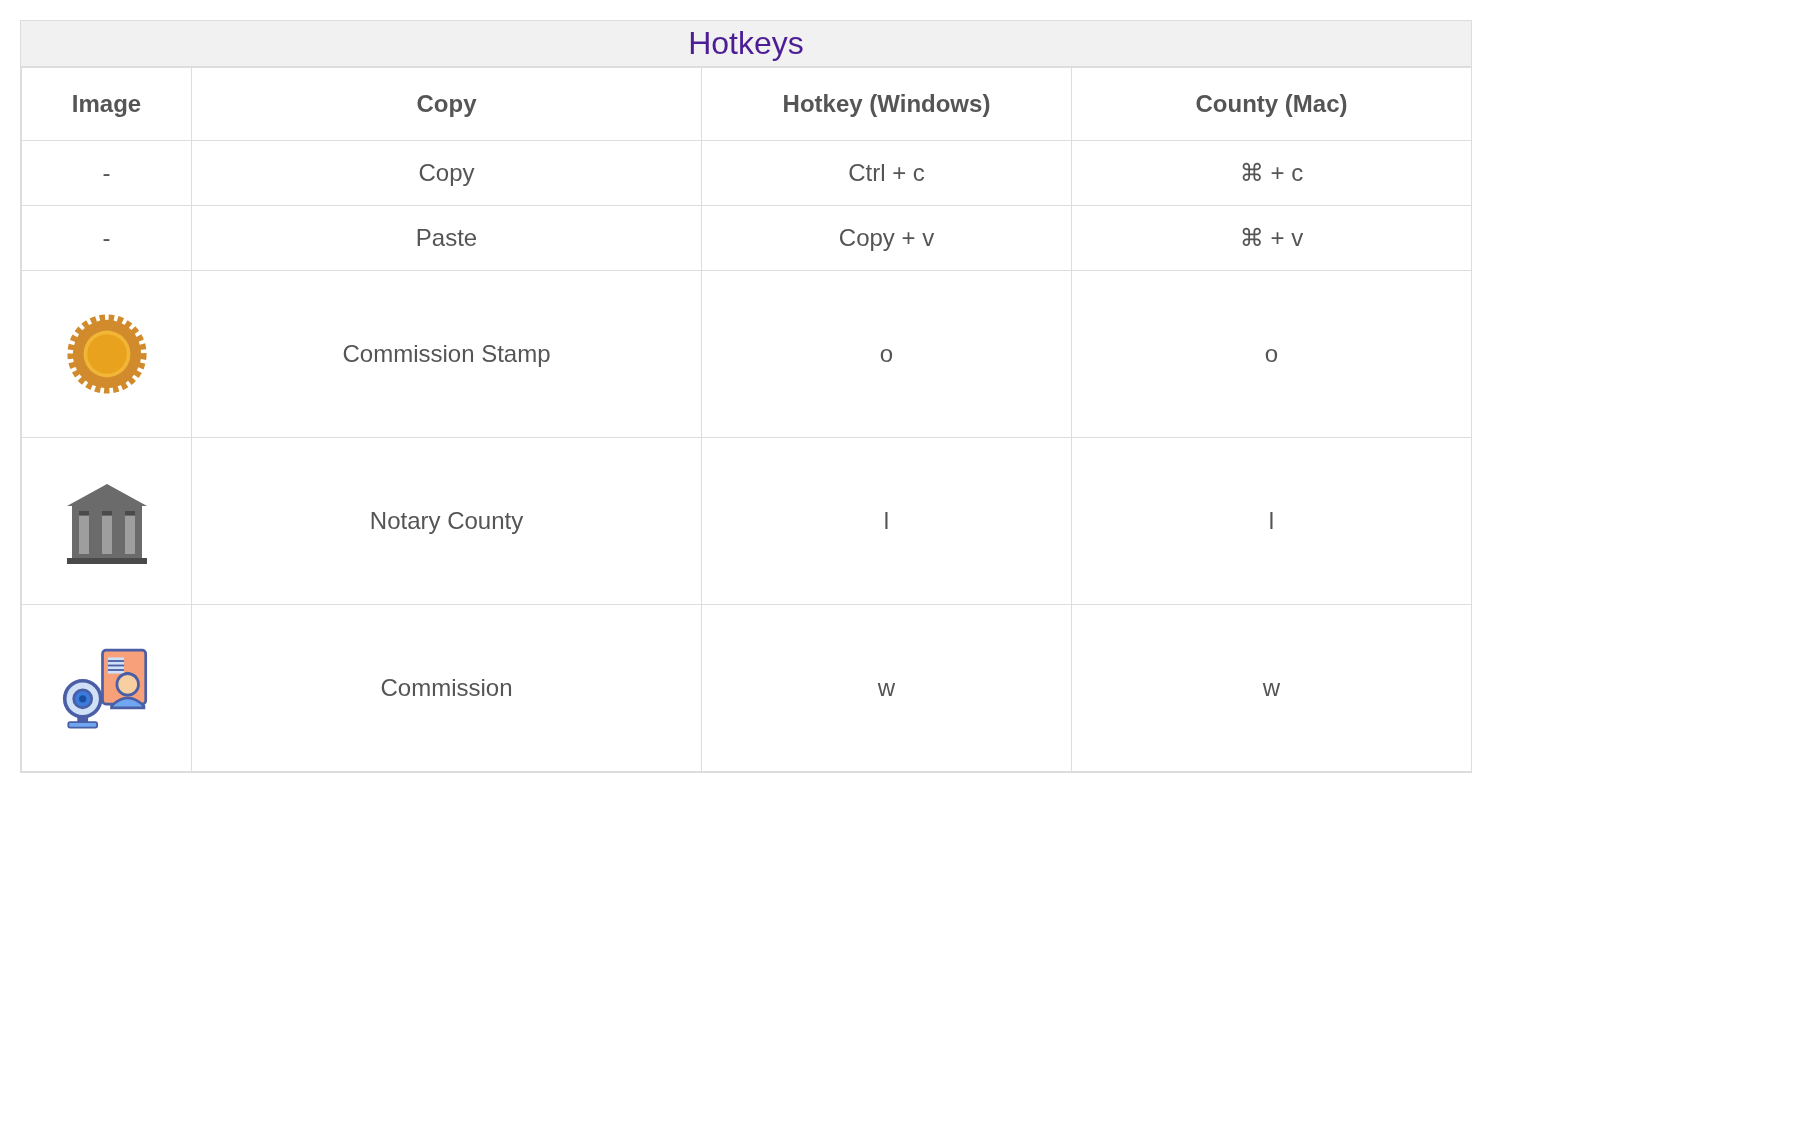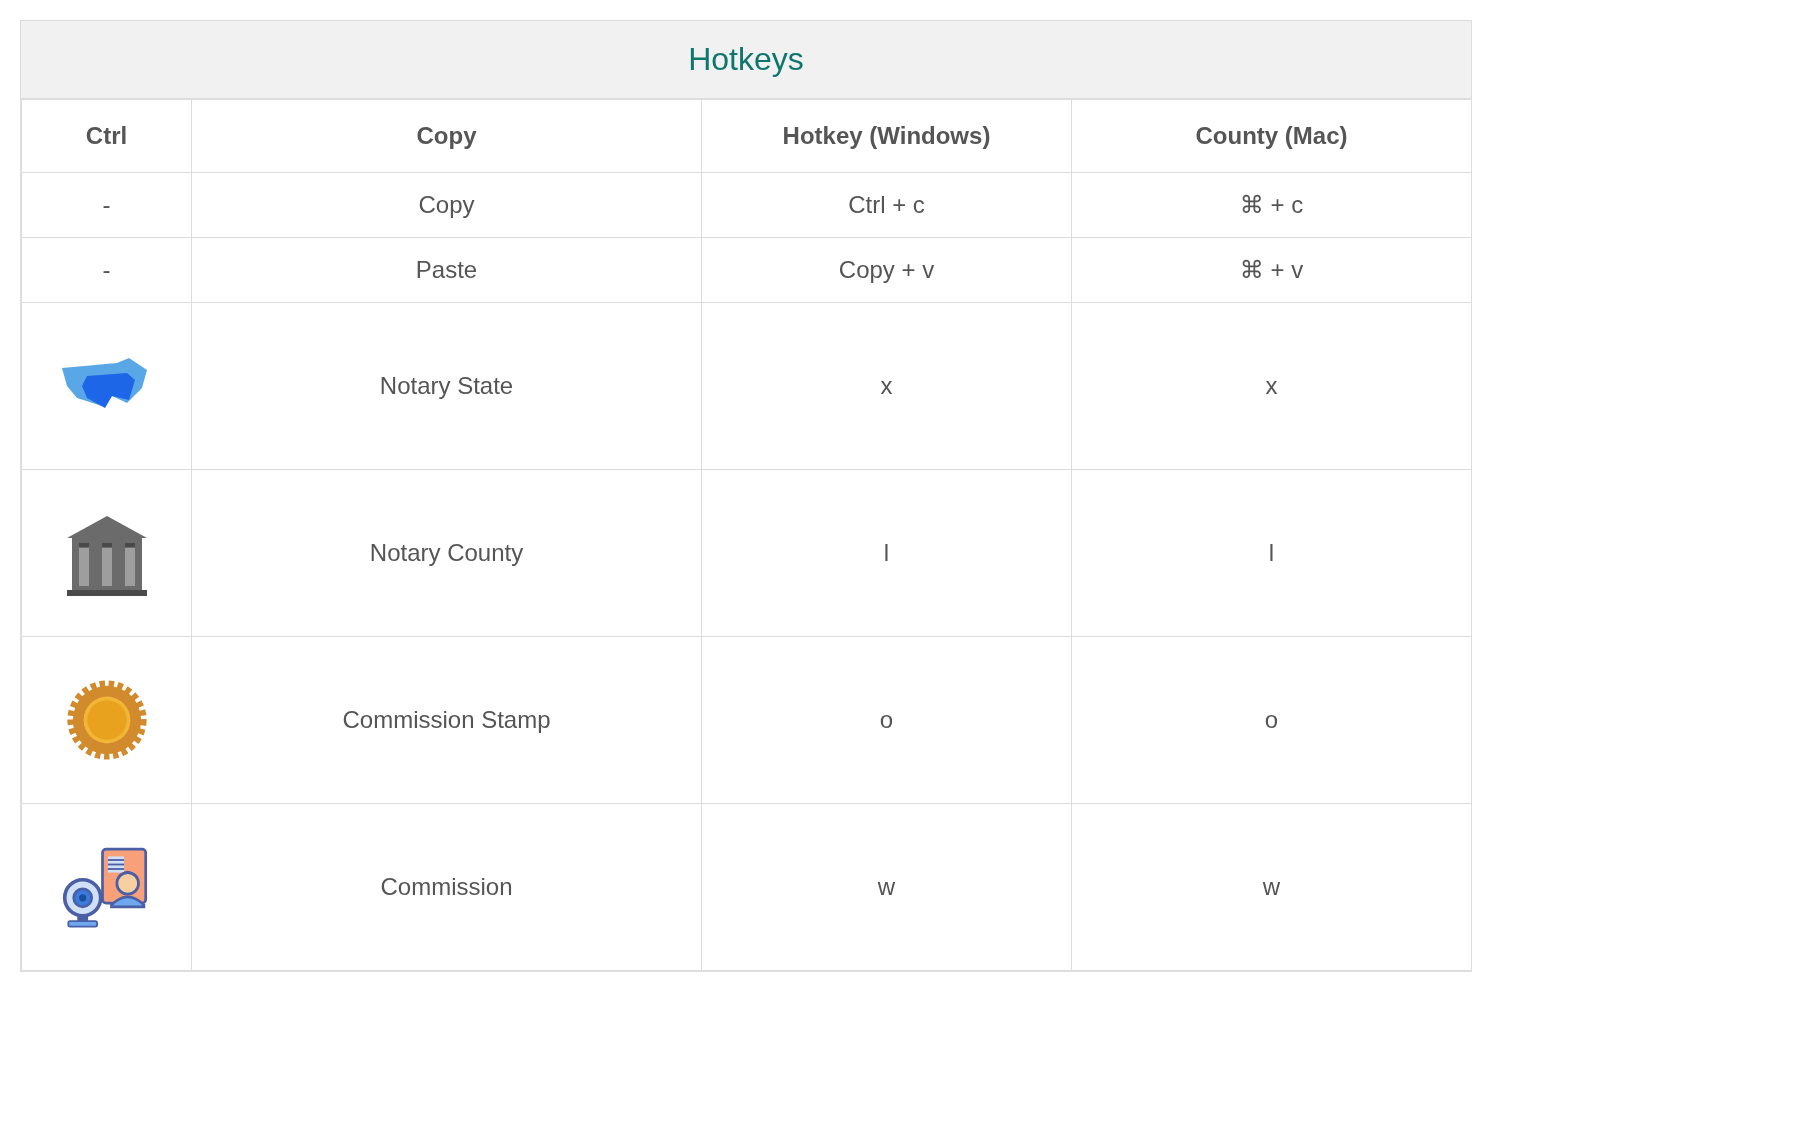--- a/index.html
+++ b/index.html
@@ -10,22 +10,22 @@
     color: #555;
   }
   .table-wrap {
     width: 1450px;
     border: 1px solid #ddd;
   }
   .title-row {
     background: #f1f1f1;
     text-align: center;
     font-size: 32px;
-    color: #0f766e;
-    padding: 20px 0;
+    color: #4c1d95;
+    padding: 4px 0;
     border-bottom: 1px solid #ddd;
   }
   table {
     width: 100%;
     border-collapse: collapse;
     table-layout: fixed;
   }
   th, td {
     border: 1px solid #ddd;
     text-align: center;
@@ -61,21 +61,21 @@
   <div class="title-row">Hotkeys</div>
   <table>
     <colgroup>
       <col class="col-image">
         <col class="col-name">
         <col class="col-win">
         <col class="col-mac">
     </colgroup>
     <thead>
       <tr>
-        <th>Ctrl</th>
+        <th>Image</th>
         <th>Copy</th>
         <th>Hotkey (Windows)</th>
         <th>County (Mac)</th>
       </tr>
     </thead>
     <tbody>
 
       <tr>
         <td><span class="dash">-</span></td>
         <td>Copy</td>
@@ -83,70 +83,59 @@
         <td>⌘ + c</td>
       </tr>
 
       <tr>
         <td><span class="dash">-</span></td>
         <td>Paste</td>
         <td>Copy + v</td>
         <td>⌘ + v</td>
       </tr>
 
-      <tr>
-        <td class="icon-cell">
-          <svg class="icon" viewBox="0 0 100 70">
-            <path d="M5 20 L60 15 L72 10 L90 22 L85 40 L70 55 L55 48 L45 58 L20 50 L10 38 Z" fill="#5aa7e8"></path>
-            <path d="M30 28 L70 25 L78 32 L72 52 L55 48 L48 60 L30 50 L25 38 Z" fill="#1e66e8"></path>
-          </svg>
-        </td>
-        <td>Notary State</td>
-        <td>x</td>
-        <td>x</td>
-      </tr>
-
-      <tr>
-        <td class="icon-cell">
-          <svg class="icon-sm" viewBox="0 0 100 90">
-            <polygon points="10,30 50,8 90,30" fill="#6b6b6b"></polygon>
-            <rect x="15" y="30" width="70" height="55" fill="#6b6b6b"></rect>
-            <rect x="22" y="40" width="10" height="38" fill="#9e9e9e"></rect>
-            <rect x="45" y="40" width="10" height="38" fill="#9e9e9e"></rect>
-            <rect x="68" y="40" width="10" height="38" fill="#9e9e9e"></rect>
-            <rect x="22" y="35" width="10" height="4" fill="#4a4a4a"></rect>
-            <rect x="45" y="35" width="10" height="4" fill="#4a4a4a"></rect>
-            <rect x="68" y="35" width="10" height="4" fill="#4a4a4a"></rect>
-            <rect x="10" y="82" width="80" height="6" fill="#4a4a4a"></rect>
-          </svg>
-        </td>
-        <td>Notary County</td>
-        <td>l</td>
-        <td>l</td>
-      </tr>
 
       <tr>
         <td class="icon-cell">
           <svg class="icon-sm" viewBox="0 0 100 100">
             <g transform="translate(50,50)">
               <g fill="#d18b2c">
                 <circle r="38"></circle>
               </g>
               <g fill="#d18b2c">
 
                 <circle r="40" fill="none" stroke="#d18b2c" stroke-width="8" stroke-dasharray="6 4"></circle>
               </g>
               <circle r="26" fill="#f2b637"></circle>
               <circle r="22" fill="#e8a21d"></circle>
             </g>
           </svg>
         </td>
         <td>Commission Stamp</td>
         <td>o</td>
         <td>o</td>
+      </tr>
+
+      <tr>
+        <td class="icon-cell">
+          <svg class="icon-sm" viewBox="0 0 100 90">
+            <polygon points="10,30 50,8 90,30" fill="#6b6b6b"></polygon>
+            <rect x="15" y="30" width="70" height="55" fill="#6b6b6b"></rect>
+            <rect x="22" y="40" width="10" height="38" fill="#9e9e9e"></rect>
+            <rect x="45" y="40" width="10" height="38" fill="#9e9e9e"></rect>
+            <rect x="68" y="40" width="10" height="38" fill="#9e9e9e"></rect>
+            <rect x="22" y="35" width="10" height="4" fill="#4a4a4a"></rect>
+            <rect x="45" y="35" width="10" height="4" fill="#4a4a4a"></rect>
+            <rect x="68" y="35" width="10" height="4" fill="#4a4a4a"></rect>
+            <rect x="10" y="82" width="80" height="6" fill="#4a4a4a"></rect>
+          </svg>
+        </td>
+        <td>Notary County</td>
+        <td>l</td>
+        <td>l</td>
       </tr>
 
       <tr>
         <td class="icon-cell">
           <svg class="icon-sm" viewBox="0 0 110 100">
 
             <rect x="50" y="8" width="48" height="60" rx="4" fill="#f7a07a" stroke="#4a5fa5" stroke-width="3"></rect>
             <rect x="56" y="16" width="18" height="18" fill="#cfe0f7"></rect>
             <line x1="56" y1="20" x2="74" y2="20" stroke="#4a5fa5" stroke-width="2"></line>
             <line x1="56" y1="25" x2="74" y2="25" stroke="#4a5fa5" stroke-width="2"></line>

